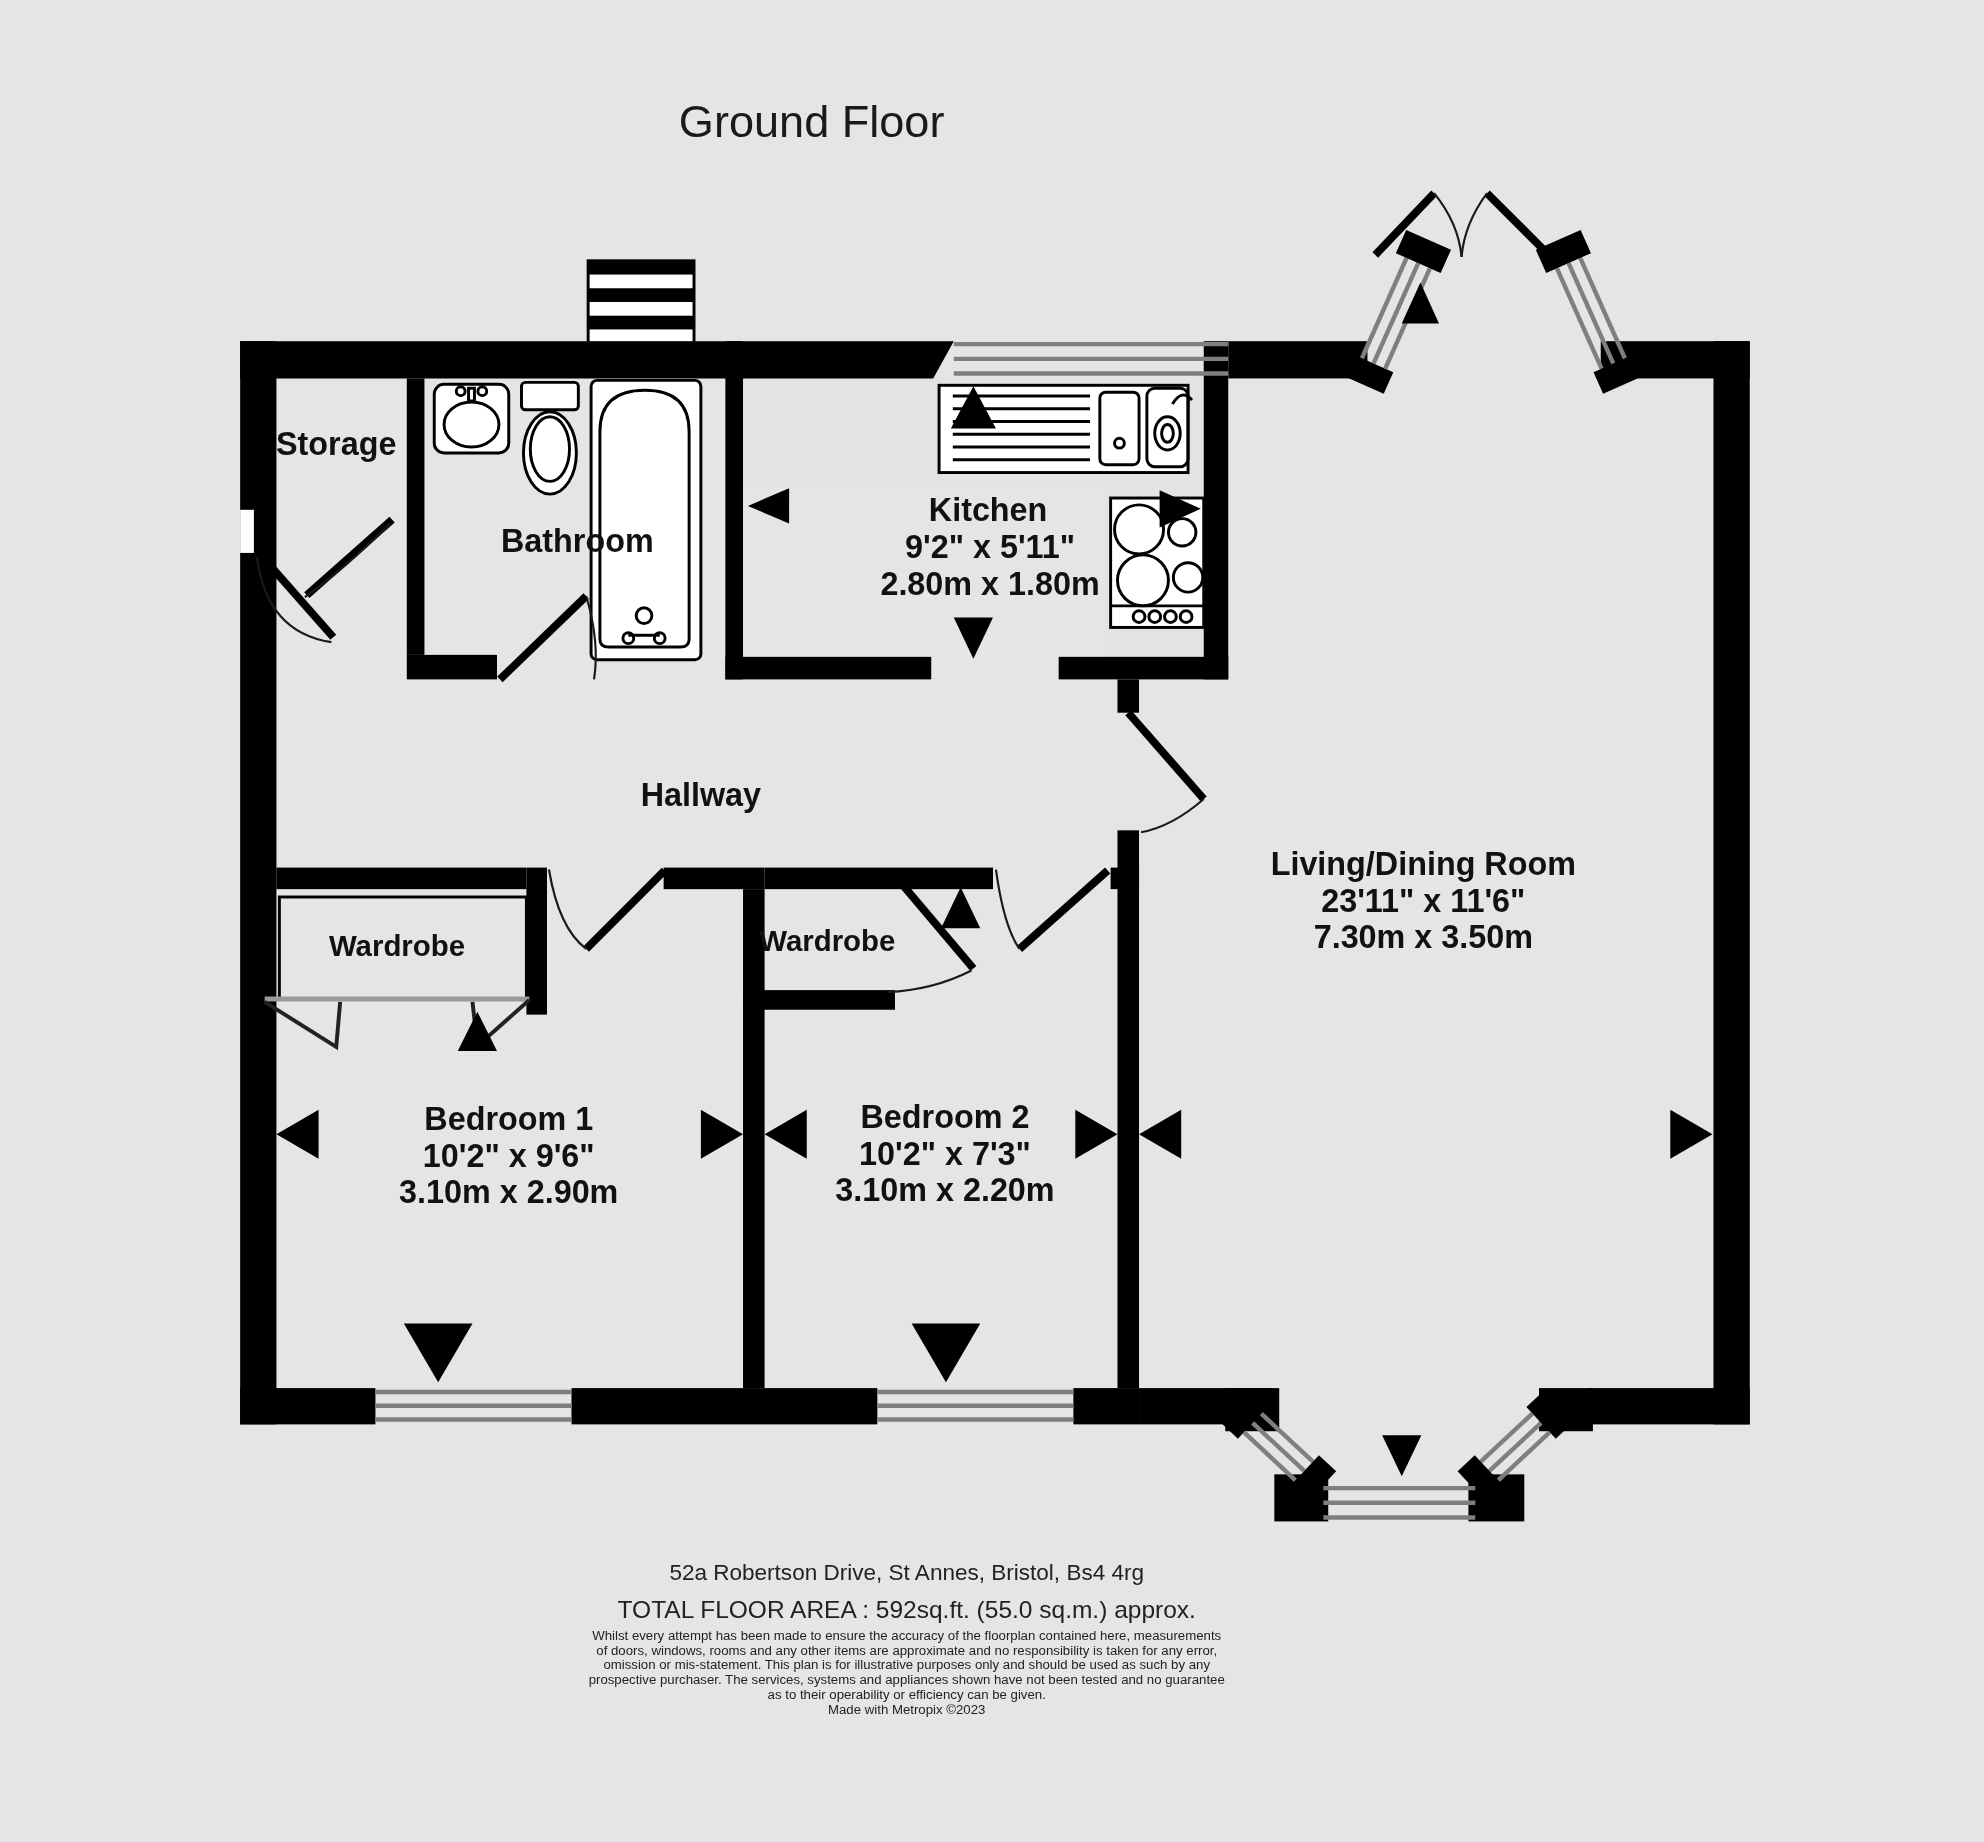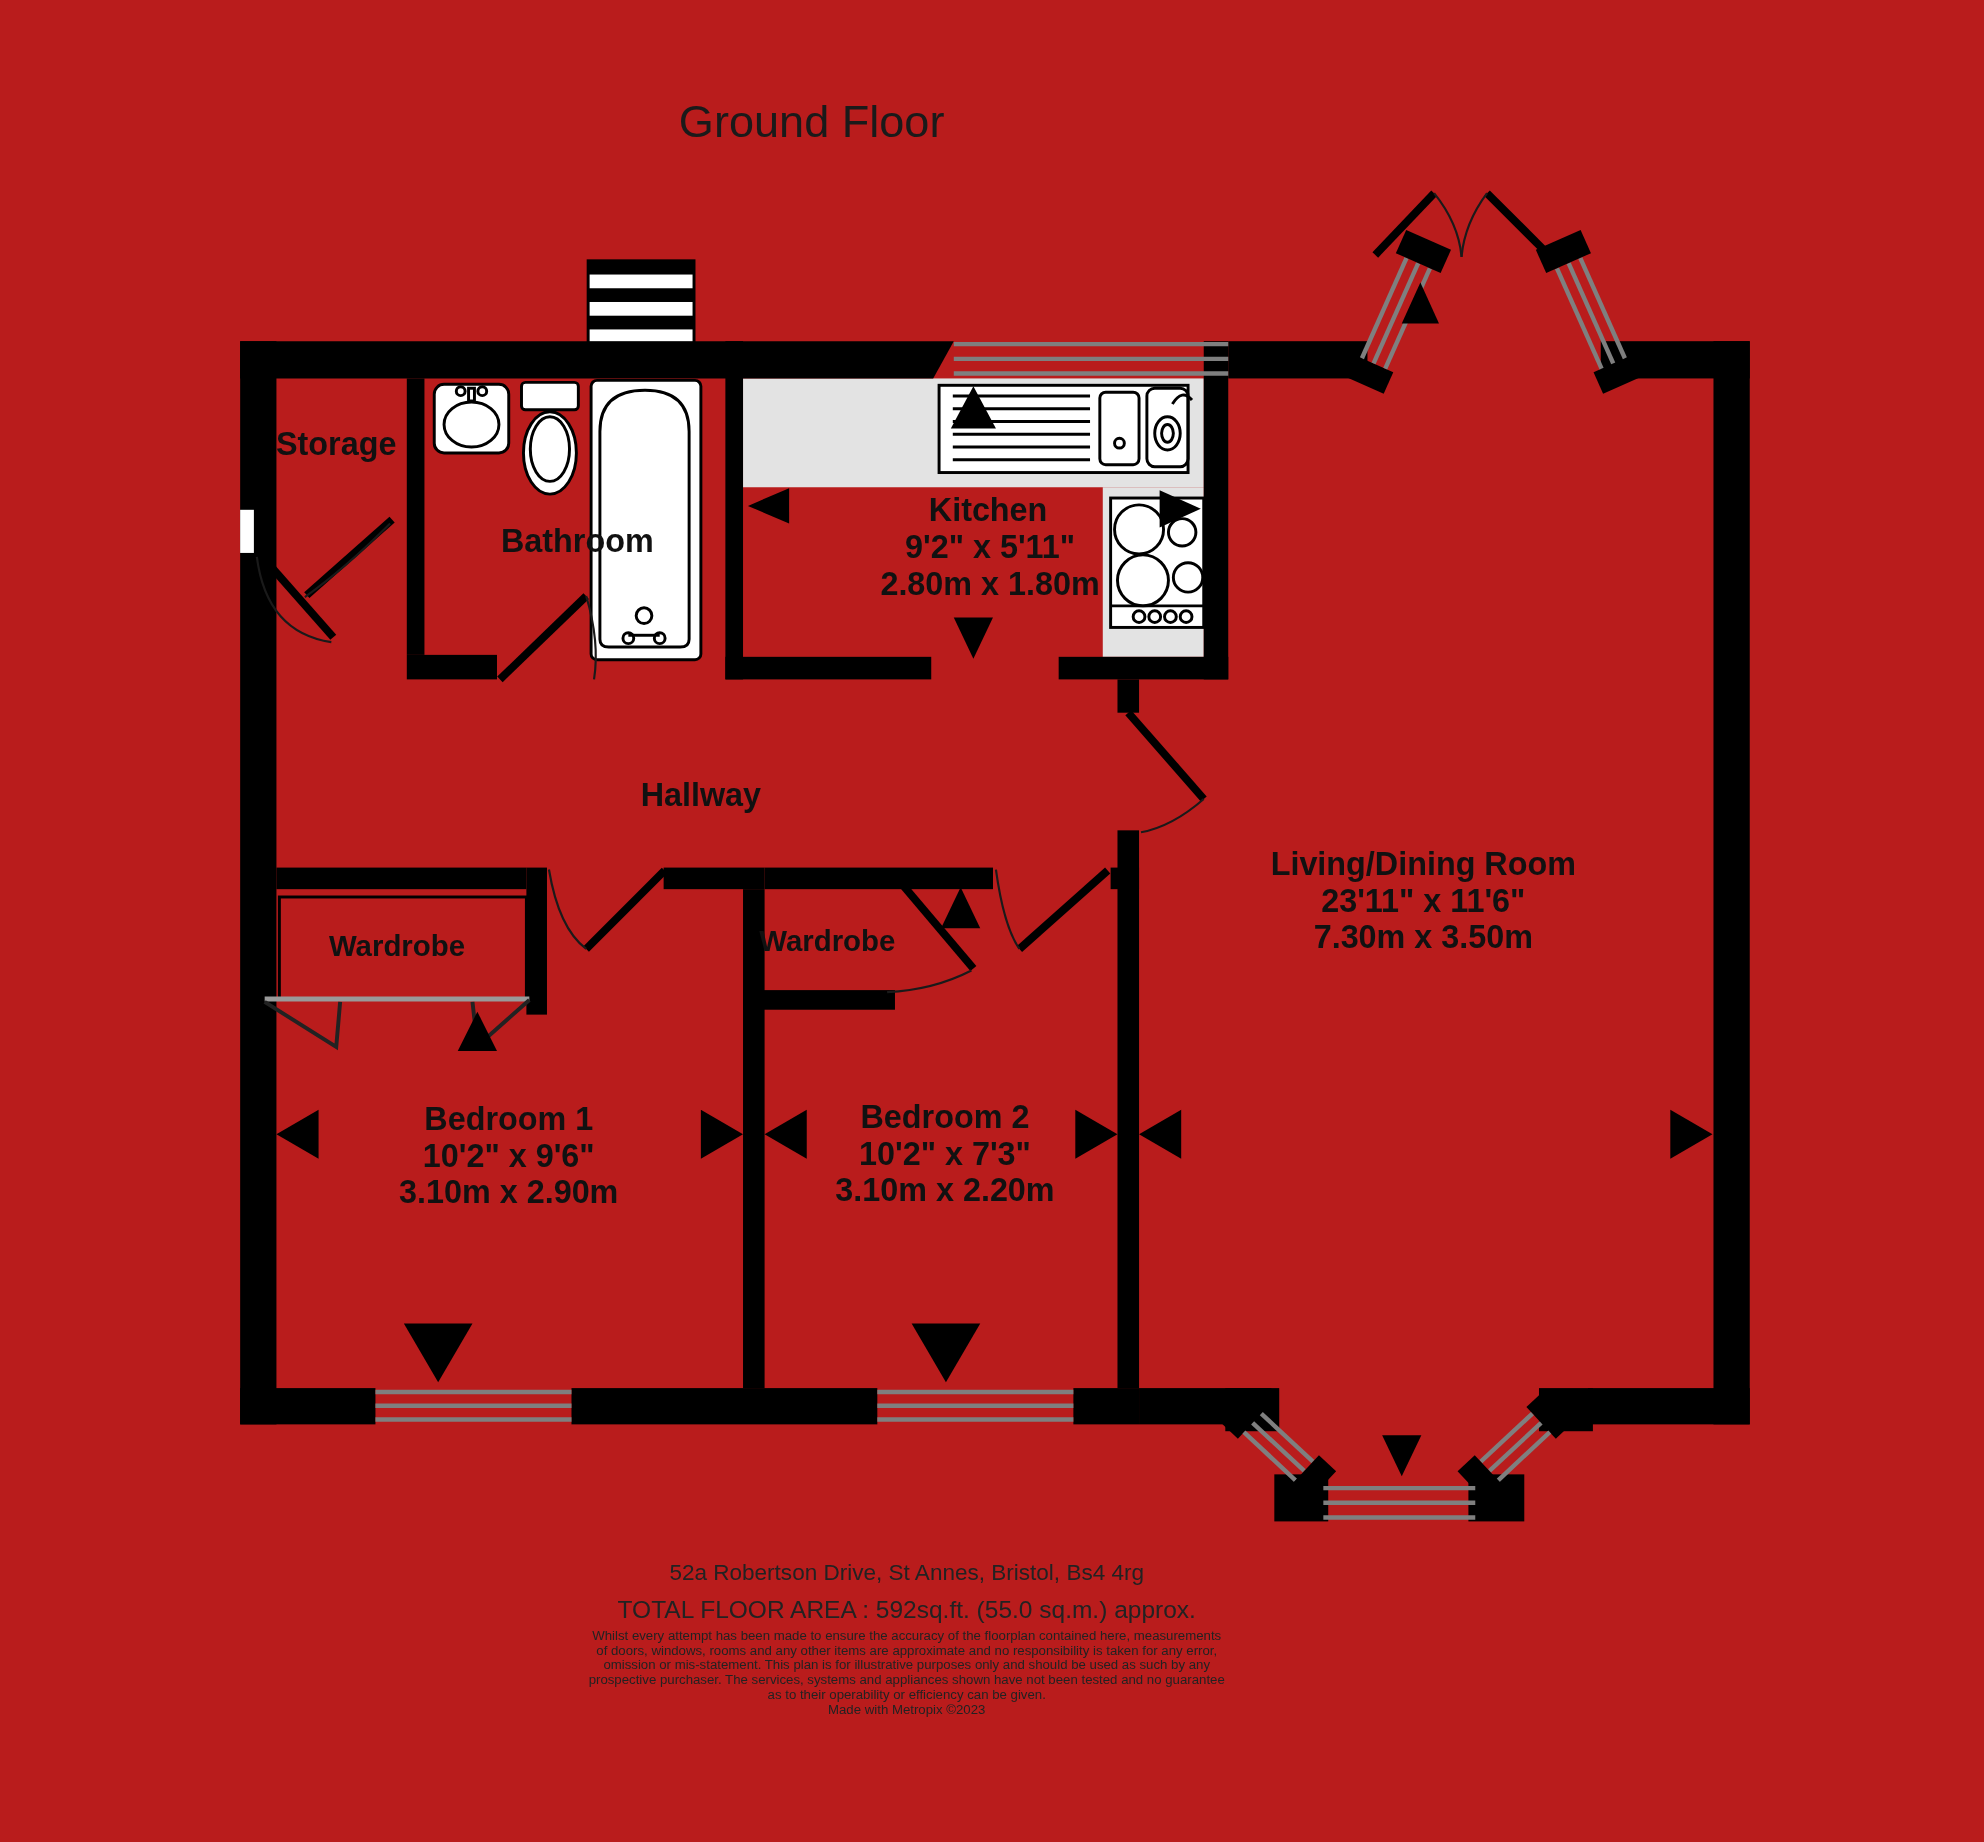--- a/index.html
+++ b/index.html
@@ -1,17 +1,17 @@
 <!DOCTYPE html>
 <html><head>
 <meta charset="utf-8">
 <style>
   html,body{margin:0;padding:0;background:#fff;}
   body{font-family:"Liberation Sans","DejaVu Sans",sans-serif;}
-  .plan-wrap{width:1985px;height:1843px;position:relative;background:#b91c1c;overflow:hidden;}
+  .plan-wrap{width:1985px;height:1843px;position:relative;background:#e5e5e5;overflow:hidden;}
   svg{display:block;}
   text{fill:#111;}
   .title{font-size:46px;font-weight:400;fill:#1a1a1a;}
   .room-label{font-size:33px;font-weight:700;}
   .ward-label{font-size:30px;font-weight:700;}
   .dim-label{font-size:33px;font-weight:700;}
   .addr{font-size:23px;font-weight:400;fill:#222;}
   .total{font-size:25px;font-weight:400;fill:#222;}
   .disc{font-size:13.5px;font-weight:400;fill:#222;}
   .wall{fill:#000;stroke:none;}

